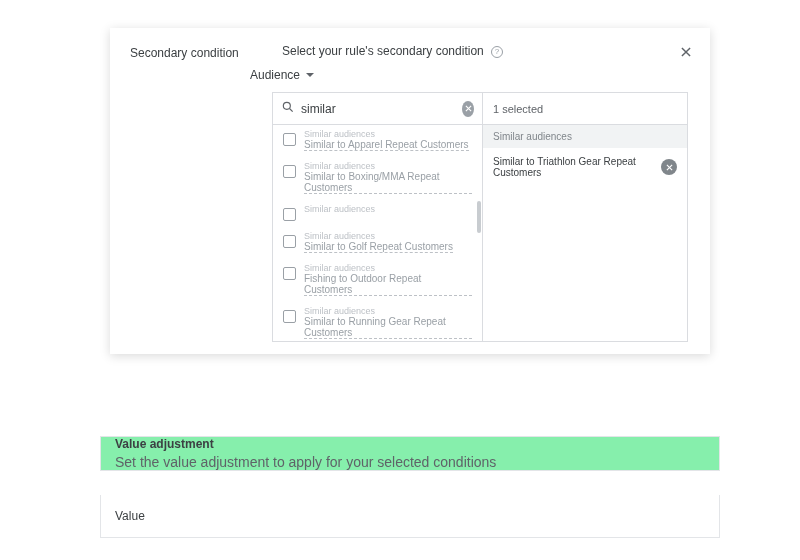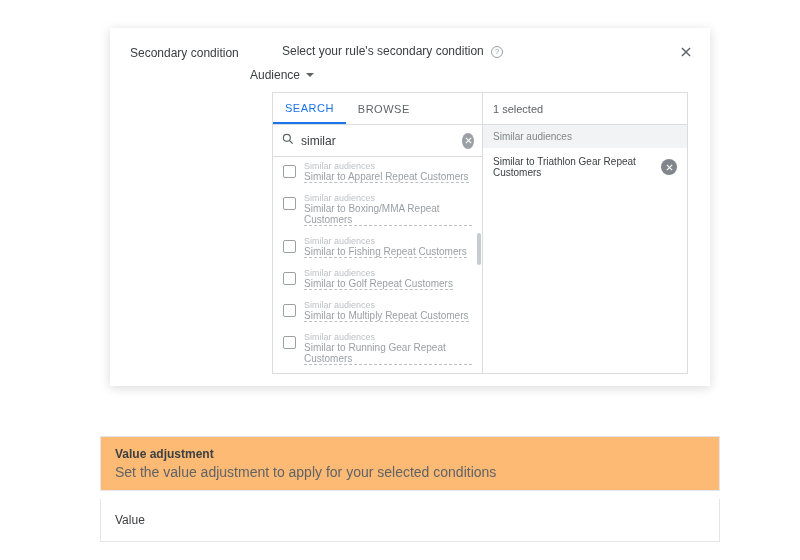--- a/index.html
+++ b/index.html
@@ -156,21 +156,21 @@
   }
   .sel-row .name{flex:1;}
   .remove-btn{
     width:16px;height:16px;border-radius:50%;background:#80868b;display:flex;align-items:center;justify-content:center;cursor:pointer;
   }
   .remove-btn svg{width:9px;height:9px;color:#fff;}
   .lower-section{
     position:absolute;left:100px;top:436px;width:620px;
   }
   .section-box{
-    background:#fdba74;border:1px solid #e3e5e8;padding:10px 14px;margin-bottom:8px;
+    background:#86efac;border:1px solid #e3e5e8;padding:0 14px;margin-bottom:24px;
   }
   .section-title{font-size:12px;font-weight:600;color:#3c4043;margin-bottom:3px;}
   .section-sub{font-size:14px;color:#5f6368;}
   .value-row{
     background:#fff;border:1px solid #e3e5e8;border-top:none;padding:14px 14px;display:flex;align-items:flex-start;
   }
   .value-label-col{width:118px;flex:0 0 118px;font-size:12px;color:#3c4043;padding-top:0px;}
   .value-content{flex:1;}
   .value-prompt{font-size:11px;color:#3c4043;margin-bottom:12px;}
   .value-controls{display:flex;align-items:center;gap:24px;}
@@ -195,24 +195,20 @@
           <span>Select your rule's secondary condition</span>
           <span class="help-icon">?</span>
         </div>
         <div class="dropdown">
           <span>Audience</span>
           <span class="caret"></span>
         </div>
 
         <div class="picker">
           <div class="picker-left">
-            <div class="tabs">
-              <div class="tab active">SEARCH</div>
-              <div class="tab">BROWSE</div>
-            </div>
             <div class="searchbar">
               <span>
                 <svg viewBox="0 0 24 24" fill="none" stroke="currentColor" stroke-width="2">
                     <circle cx="10" cy="10" r="6"></circle>
                     <path d="M20 20l-5-5"></path>
                   </svg>
               </span>
               <input type="text" value="similar" style="">
               <span class="clear-btn">
                 <svg viewBox="0 0 24 24" fill="none" stroke="currentColor" stroke-width="3">
@@ -225,29 +221,29 @@
             <div class="result-item">
                   <span class="chk"></span>
                   <div class="result-text"><div class="result-cat">Similar audiences</div><span class="result-name">Similar to  Apparel Repeat Customers</span></div>
                 </div>
                 <div class="result-item">
                   <span class="chk"></span>
                   <div class="result-text"><div class="result-cat">Similar audiences</div><span class="result-name">Similar to  Boxing/MMA Repeat Customers</span></div>
                 </div>
                 <div class="result-item">
                   <span class="chk"></span>
-                  <div class="result-text"><div class="result-cat">Similar audiences</div><span class="result-name">Similar to  Fishing Repeat Customers</span></div>
+                  <div class="result-text"><div class="result-cat">Similar audiences</div></div>
                 </div>
                 <div class="result-item">
                   <span class="chk"></span>
                   <div class="result-text"><div class="result-cat">Similar audiences</div><span class="result-name">Similar to  Golf Repeat Customers</span></div>
                 </div>
                 <div class="result-item">
                   <span class="chk"></span>
-                  <div class="result-text"><div class="result-cat">Similar audiences</div><span class="result-name">Similar to  Multiply Repeat Customers</span></div>
+                  <div class="result-text"><div class="result-cat">Similar audiences</div><span class="result-name">Fishing to  Outdoor Repeat Customers</span></div>
                 </div>
                 <div class="result-item">
                   <span class="chk"></span>
                   <div class="result-text"><div class="result-cat">Similar audiences</div><span class="result-name">Similar to  Running Gear Repeat Customers</span></div>
                 </div>
                 <div class="result-item sel"></div>
               </div>
           </div>
           <div class="picker-right">
             <div class="sel-header">1 selected</div>

